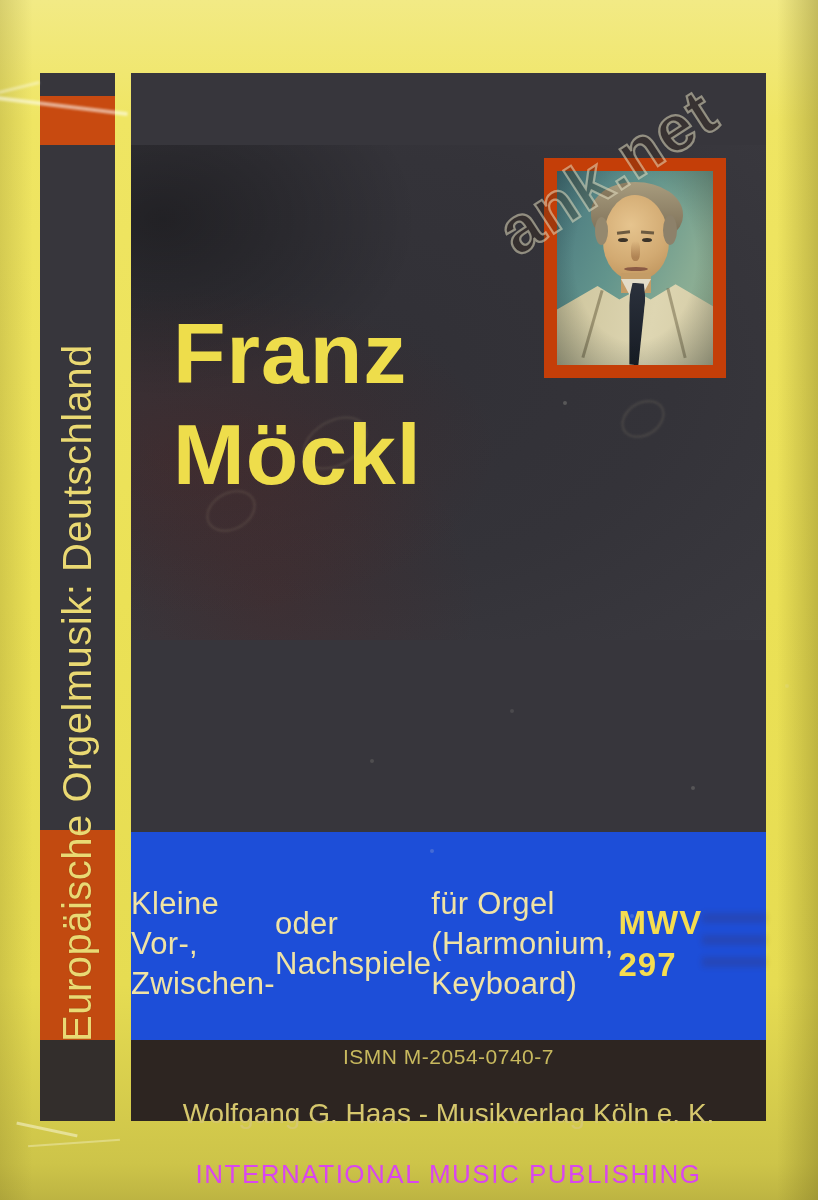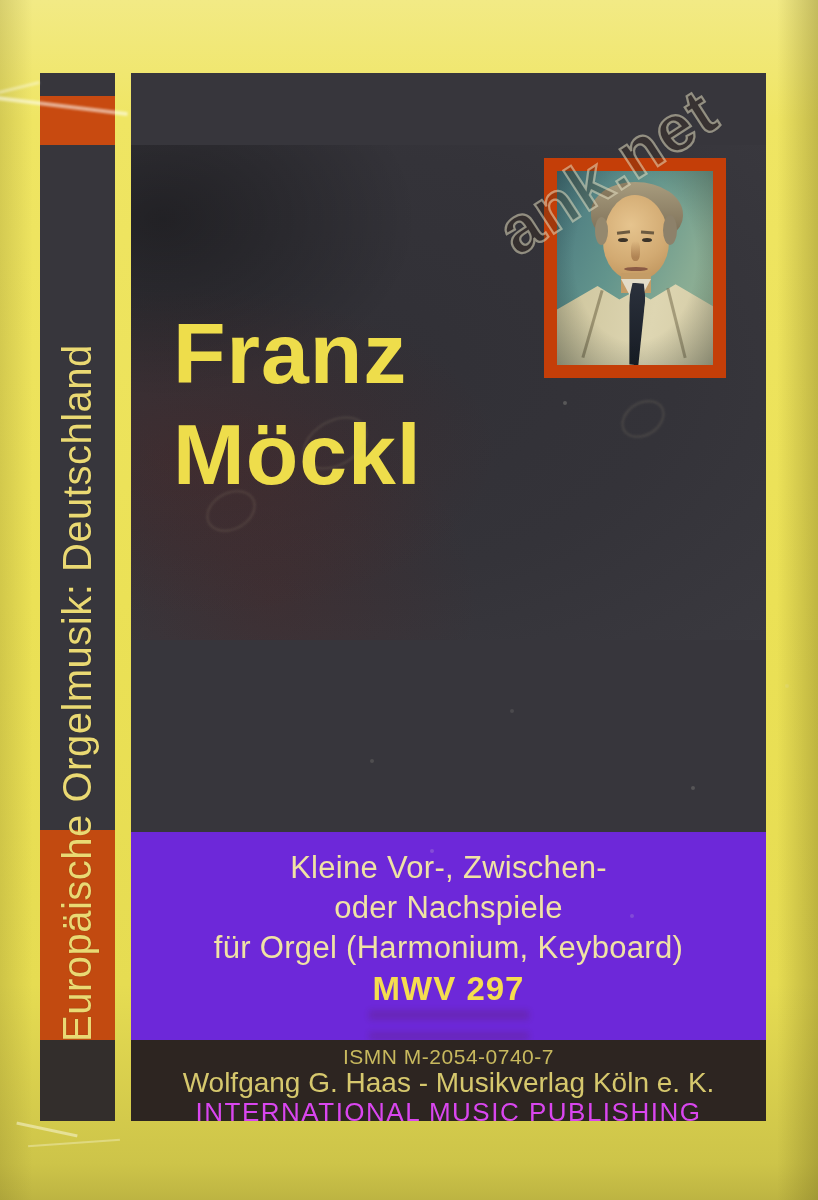--- a/index.html
+++ b/index.html
@@ -69,31 +69,31 @@
     clip-path:polygon(0 34%, 26% 6%, 40% 22%, 50% 12%, 60% 22%, 76% 4%, 100% 30%, 100% 100%, 0 100%); }
   .p-shirt { left:64px; top:108px; width:30px; height:28px; background:#e3dcc8;
     clip-path:polygon(0 0, 100% 0, 50% 100%); }
   .p-tie { left:71px; top:112px; width:16px; height:82px; transform:rotate(3deg);
     background:linear-gradient(180deg, #2b313c 0%, #171c24 100%);
     clip-path:polygon(15% 0, 85% 0, 100% 18%, 78% 100%, 22% 100%, 0 18%); }
   .p-lapel-l { left:34px; top:118px; width:3px; height:70px; background:rgba(110,100,70,.55); transform:rotate(16deg); }
   .p-lapel-r { left:118px; top:116px; width:3px; height:72px; background:rgba(110,100,70,.5); transform:rotate(-14deg); }
 
   
-  .subtitle-panel { left:0; top:759px; width:100%; height:208px; background:#6d28d9;
-    display:flex; flex-direction:column; align-items:center; padding-top:16px; }
+  .subtitle-panel { left:0; top:759px; width:100%; height:208px; background:#1d4ed8;
+    display:flex; flex-direction:row; align-items:center; padding-top:16px; }
   .subtitle-panel > div { position:static; }
   .work-line { font-size:31px; line-height:40px; color:#f0e3a4; letter-spacing:.3px; }
   .mwv { font-size:33px; line-height:42px; color:#f5dd50; font-weight:bold; letter-spacing:1px; }
   .subtitle-smudge { right:26px; top:118px; width:160px; height:62px; filter:blur(3px); opacity:.8;
     background:repeating-linear-gradient(180deg, rgba(80,30,10,.20) 0 10px, rgba(80,30,10,0) 10px 22px); }
 
   
   .publisher-strip { left:0; top:967px; width:100%; height:81px; background:#2d2521;
-    display:flex; flex-direction:column; align-items:center; padding-top:5px; }
+    display:flex; flex-direction:column; align-items:center; padding-top:5px;gap:31px; }
   .publisher-strip > div { position:static; }
   .ismn    { font-size:21px; line-height:23px; color:#c8b95e; letter-spacing:.5px; }
   .pubname { font-size:28px; line-height:30px; color:#d6c86d; }
   .imprint { font-size:26px; line-height:28px; color:#d946ef; letter-spacing:1.5px; }
 
   
   .watermark {
     left:505px; top:200px; transform:rotate(-33deg); transform-origin:0 50%;
     font-size:66px; font-weight:bold; letter-spacing:2px; white-space:nowrap;
     color:transparent; -webkit-text-stroke:2.2px rgba(240,235,205,.5);

